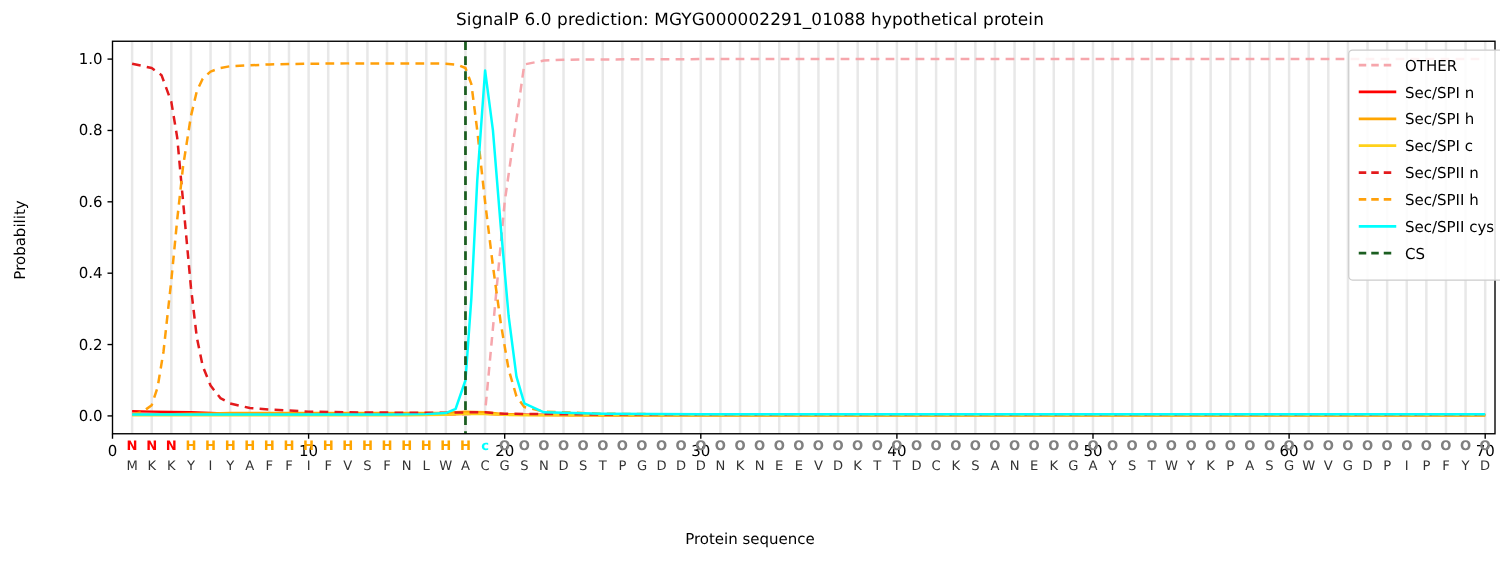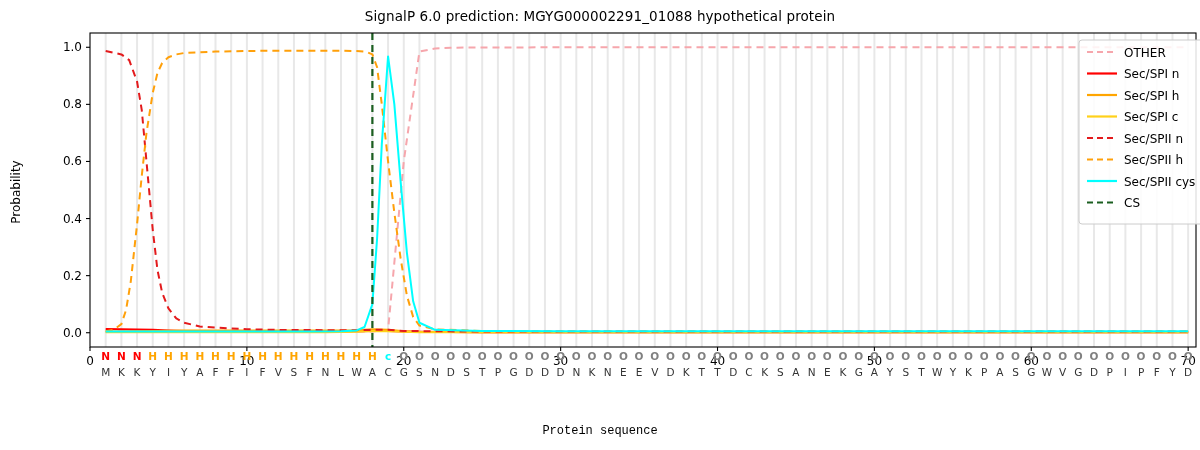--- a/index.html
+++ b/index.html
@@ -37,21 +37,20 @@
     transform: rotate(-90deg);
   }
   #xlabel {
     position: absolute;
     left: 0;
     top: 424px;
     width: 1200px;
     text-align: center;
     font-size: 12px;
     color: #000000;
-    font-family: Liberation Mono, monospace;
   }
   svg { display: block; }
   .tickfont { font-size: 12px; fill: #000000; font-family: "DejaVu Sans", sans-serif; }
   .seqfont { font-size: 10.5px; font-family: "DejaVu Sans", sans-serif; }
   .regfont { font-size: 10.5px; font-family: "DejaVu Sans", sans-serif; font-weight: 600; }
   .legendfont { font-size: 12px; fill: #000000; font-family: "DejaVu Sans", sans-serif; }
 </style>
 </head>
 <body>
 

